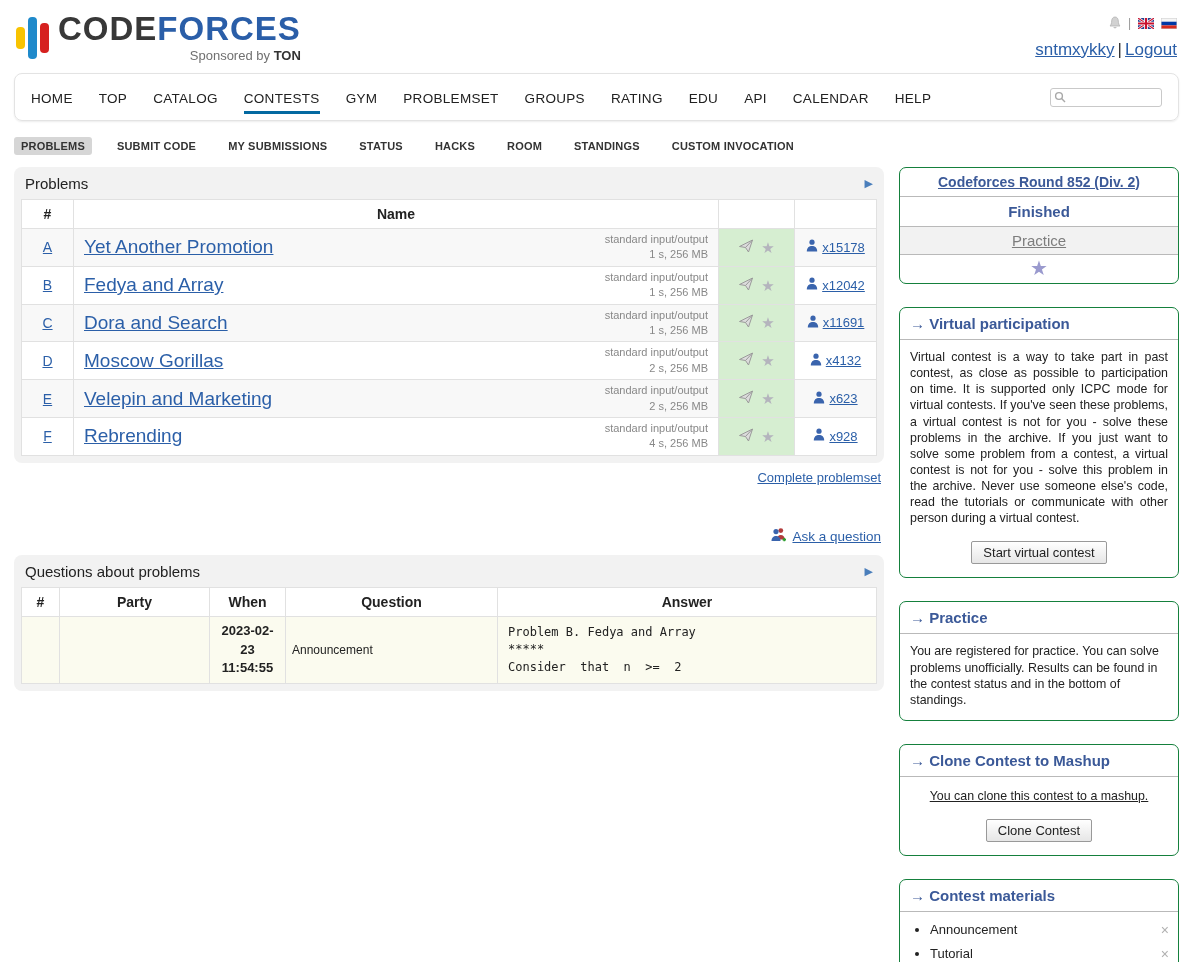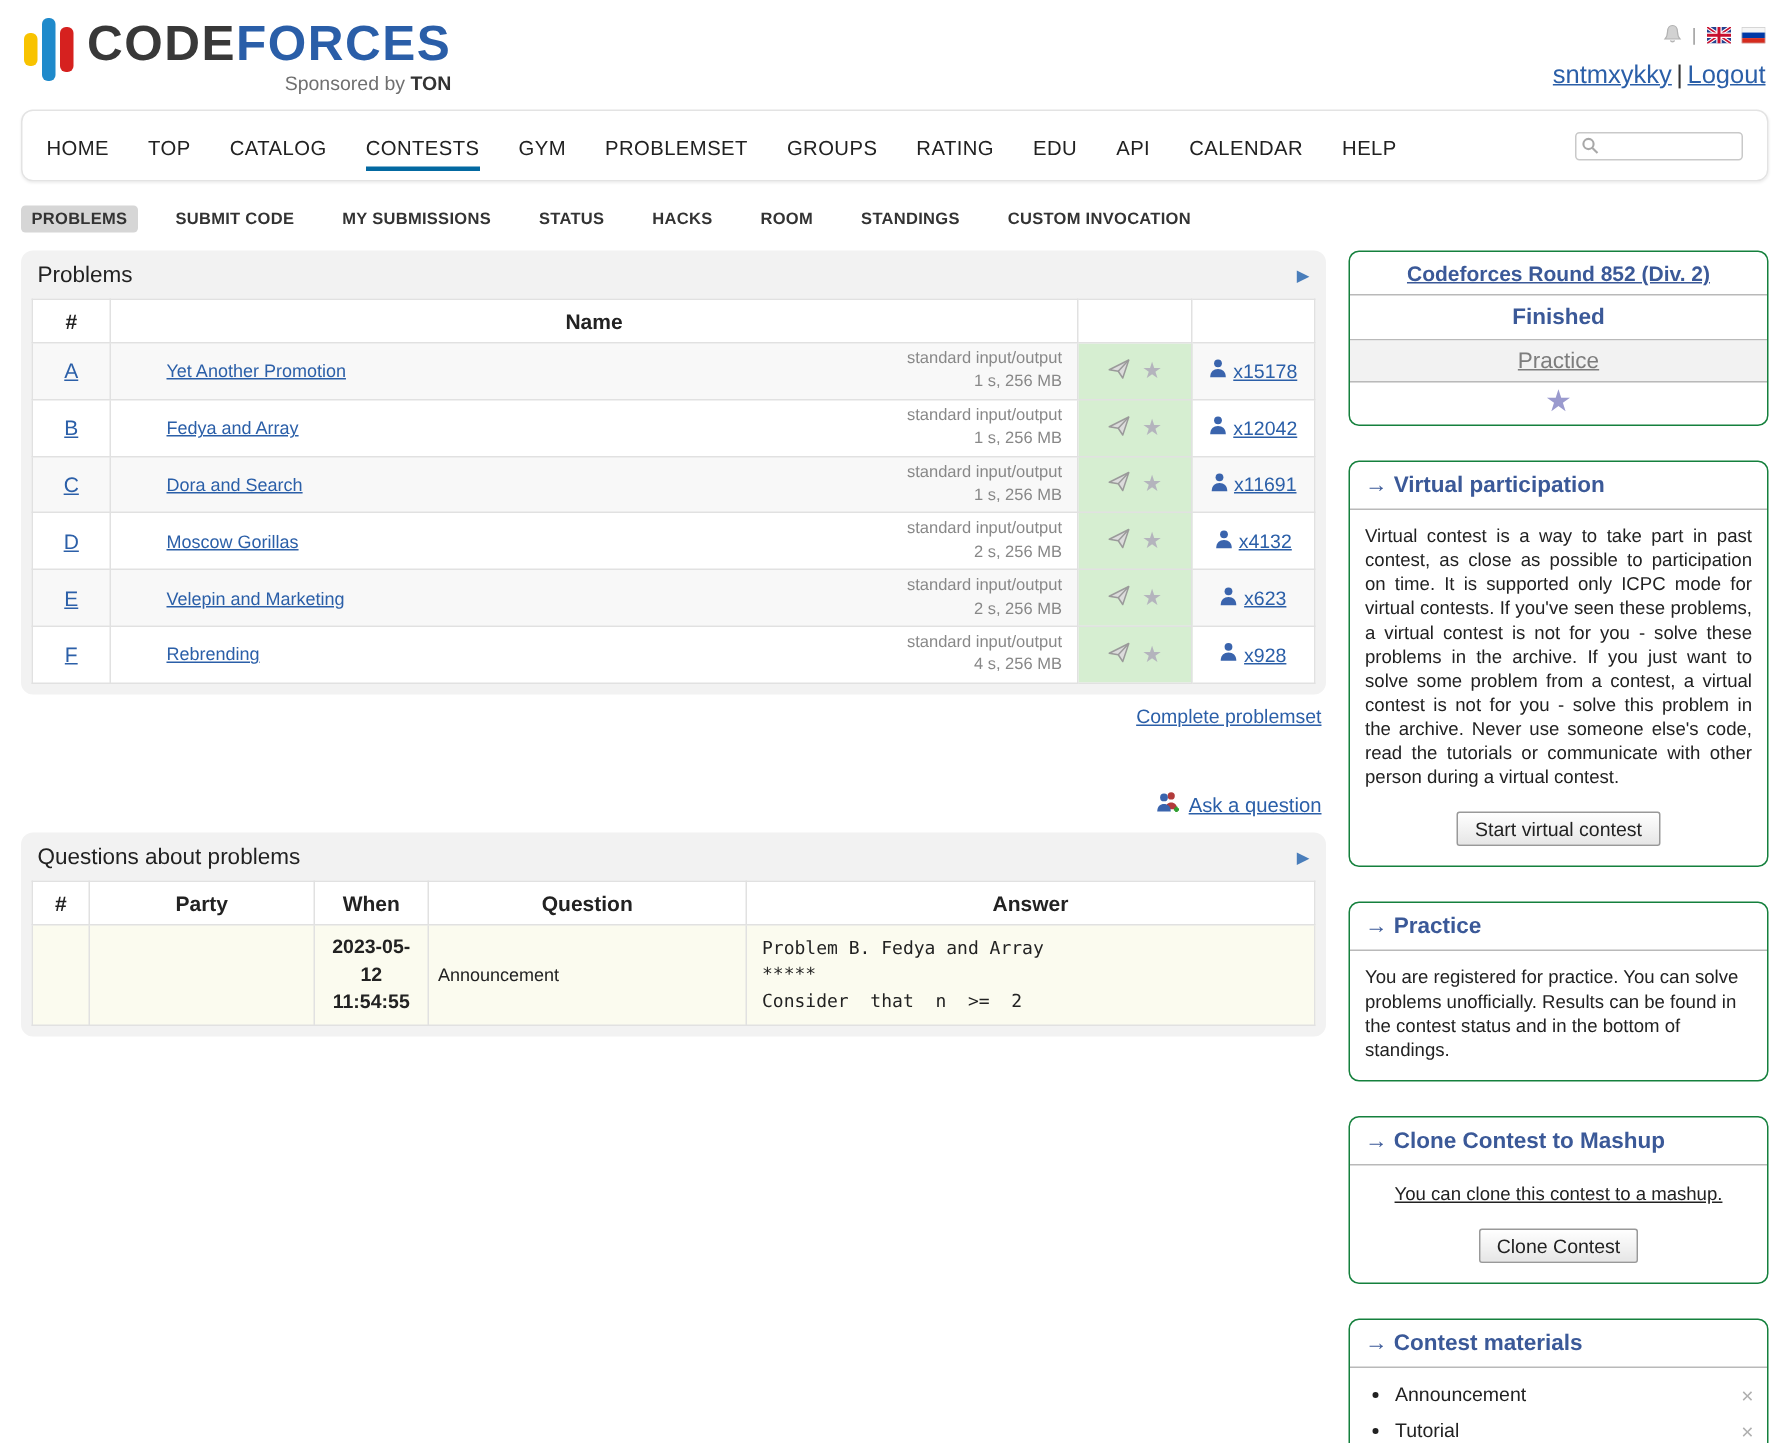--- a/index.html
+++ b/index.html
@@ -4,21 +4,21 @@
 <style>
   * { box-sizing: border-box; }
   html,body { margin:0; padding:0; background:#fff; }
   body { font-family:"Liberation Sans", sans-serif; font-size:13px; color:#222; }
   a { color:#2b5fa8; text-decoration:underline; cursor:pointer; }
 
   .page { width:1165px; margin:0 auto; padding-top:8px; }
 
   
   .site-header { display:flex; justify-content:space-between; align-items:flex-start; padding:4px 2px 10px 2px; }
-  .logo { display:flex; align-items:flex-start; gap:9px; text-decoration:none; }
+  .logo { display:flex; align-items:center; gap:9px; text-decoration:none; }
   .logo-bars { display:flex; align-items:center; gap:3px; height:42px; }
   .bar { width:9px; border-radius:4px; display:inline-block; }
   .bar-y { height:22px; background:#f8c300; }
   .bar-b { height:42px; background:#1f8acb; }
   .bar-r { height:30px; background:#d6211f; }
   .logo-text { font-size:33px; font-weight:bold; letter-spacing:1px; line-height:1; display:block; }
   .logo-text .code { color:#383838; }
   .logo-text .forces { color:#2a5ea8; }
   .sponsored { display:block; color:#707070; font-size:13px; margin-top:3px; text-align:right; }
   .sponsored b { color:#333; }
@@ -56,21 +56,21 @@
   .dt-arrow { color:#4a7ebb; font-size:11px; }
   .datatable table { width:100%; border-collapse:collapse; background:#fff; }
   .datatable th, .datatable td { border:1px solid #e1e1e1; }
   .datatable th { font-size:14px; font-weight:bold; padding:6px 4px; text-align:center; }
 
   
   .problems tbody tr:nth-child(odd) { background:#f8f8f8; }
   .cell-idx { width:52px; text-align:center; font-size:14px; padding:4px; }
   .cell-name { padding:3px 10px; }
   .name-flex { display:flex; justify-content:space-between; align-items:center; }
-  .p-name { font-size:12px;margin-left:27px; }
+  .p-name { font-size:19px; }
   .p-limits { text-align:right; color:#888; font-size:11px; line-height:1.4; }
   .p-limits span { display:block; }
   .cell-actions { width:76px; background:#d6eed1; text-align:center; padding:4px 2px; }
   .actions-flex { display:inline-flex; align-items:center; gap:7px; }
   .fav-star { color:#b4b4bd; font-size:15px; cursor:pointer; line-height:1; }
   .cell-solvers { width:82px; text-align:center; padding:4px 2px; }
   .solvers-flex { display:inline-flex; align-items:center; gap:4px; }
   .solvers-flex a { font-size:13px; }
 
   .below-table { text-align:right; margin:7px 3px 0 0; font-size:13px; }
@@ -410,21 +410,21 @@
               <th class="q-col-party">Party</th>
               <th class="q-col-when">When</th>
               <th class="q-col-question">Question</th>
               <th>Answer</th>
             </tr>
           </thead>
           <tbody>
             <tr class="q-row">
               <td></td>
               <td></td>
-              <td class="q-when">2023-05-12 11:54:55</td>
+              <td class="q-when">2023-02-23 11:54:55</td>
               <td class="q-question">Announcement</td>
               <td class="q-answer">Problem B. Fedya and Array
 *****
 Consider  that  n  &gt;=  2</td>
             </tr>
           </tbody>
         </table>
       </section>
     </div>
 

